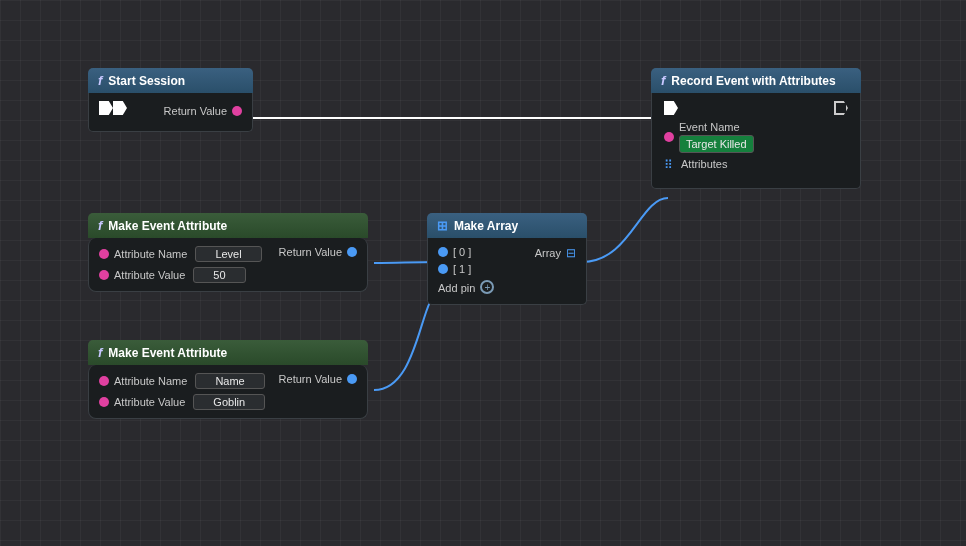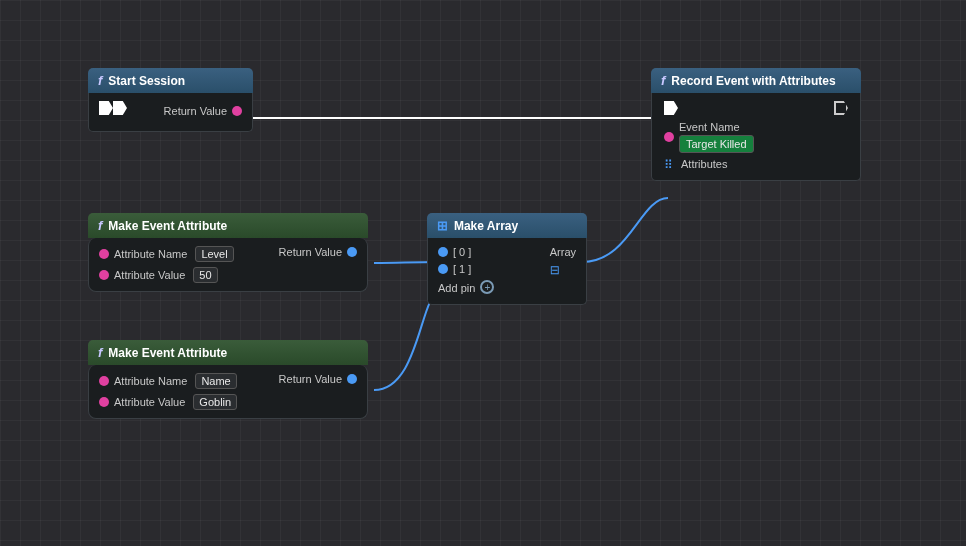--- a/index.html
+++ b/index.html
@@ -71,21 +71,21 @@
     .node-record-event {
       left: 651px;
       top: 68px;
     }
     .node-record-event .node-header {
       background: linear-gradient(180deg, #3a6080 0%, #2a4f6a 100%);
       min-width: 210px;
     }
     .node-record-event .node-body {
       min-width: 210px;
-      padding: 8px 12px 10px;
+      padding: 8px 12px 18px;
     }
 
     
     .node-make-event-1 {
       left: 88px;
       top: 213px;
     }
     .node-make-event-2 {
       left: 88px;
       top: 340px;
@@ -175,21 +175,21 @@
 
     .pin-label {
       font-size: 11px;
       color: #c8c8c8;
     }
 
     .pin-value {
       background: #2a2d30;
       border: 1px solid #555;
       border-radius: 3px;
-      padding: 1px 5px;
+      padding: 1px 19px;
       font-size: 11px;
       color: #e8e8e8;
       margin-left: 3px;
     }
 
     .return-val-row {
       display: flex;
       align-items: center;
       justify-content: flex-start;
       gap: 5px;
@@ -370,18 +370,18 @@
       </div>
       <div class="pin-row">
         <span class="data-pin-blue"></span>
         <span class="pin-label">[ 1 ]</span>
       </div>
       <div class="add-pin-row">
         <span class="pin-label">Add pin</span>
         <span class="circle-plus">+</span>
       </div>
     </div>
-    <div style="display:flex;gap:5px;flex-direction:column;">
+    <div style="display:flex;align-items:center;gap:5px;">
       <span class="pin-label">Array</span>
       <span style="color:#4a9af5;font-size:12px;">⊟</span>
     </div>
   </div>
 </div>
 
 </body></html>

